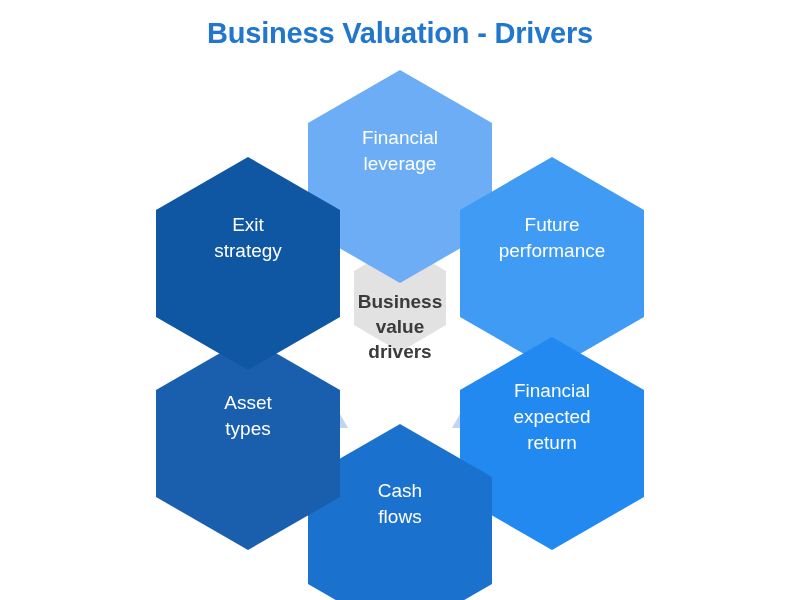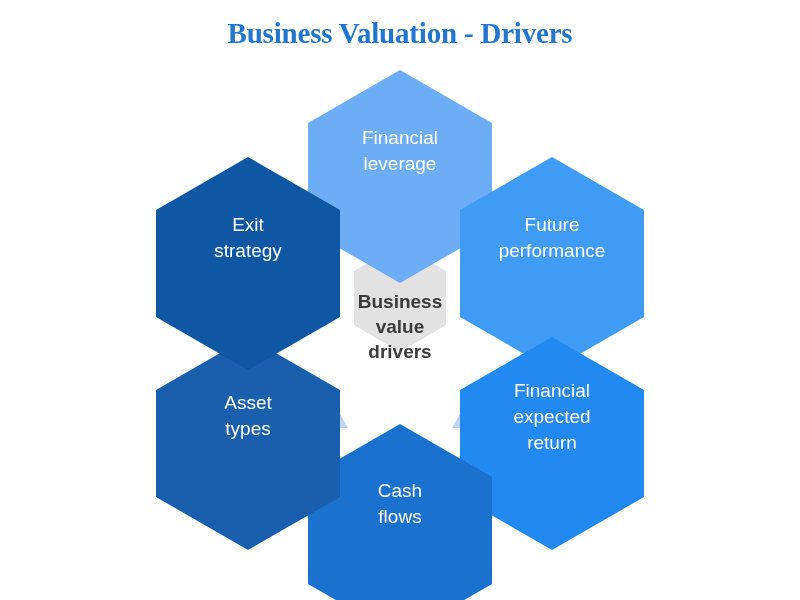--- a/index.html
+++ b/index.html
@@ -23,21 +23,21 @@
   #title {
     position: absolute;
     top: 17px;
     left: 0;
     width: 800px;
     text-align: center;
     font-size: 29px;
     font-weight: bold;
     letter-spacing: -0.2px;
     color: #2176cd;
-    font-family: Liberation Serif, serif;
+    font-family: Liberation Sans, sans-serif;
   }
   svg#diagram {
     position: absolute;
     left: 0;
     top: 0;
     width: 800px;
     height: 600px;
     display: block;
   }
   .hex-label {

